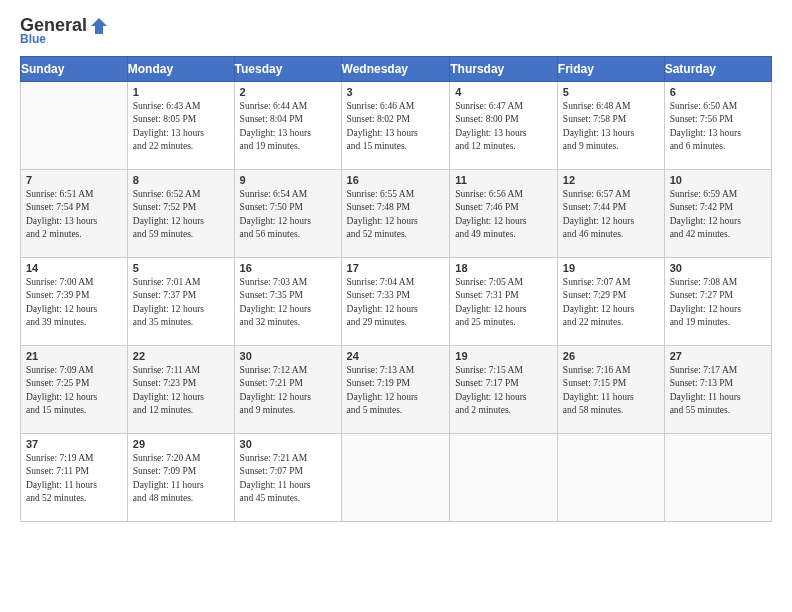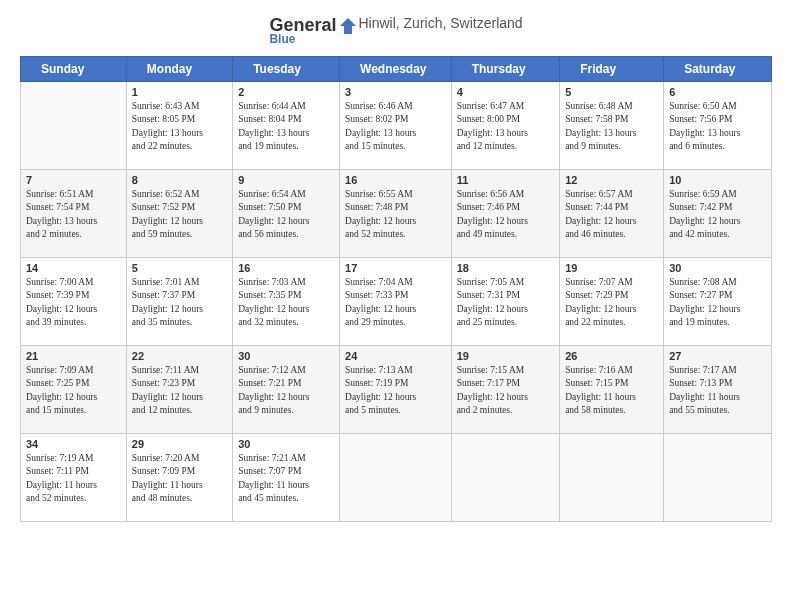--- a/index.html
+++ b/index.html
@@ -11,21 +11,21 @@
       overflow: hidden;
     }
     .page {
       width: 792px;
       height: 612px;
       background: #fff;
       padding: 15px 20px;
     }
     .header {
       display: flex;
-      justify-content: center;
+      justify-content: space-between;
       align-items: flex-start;
       margin-bottom: 10px;
     }
     .logo {
       display: flex;
       flex-direction: column;
       align-items: flex-start;
     }
     .logo-text {
       display: flex;
@@ -49,21 +49,21 @@
       color: #555;
     }
     .calendar {
       width: 100%;
       border-collapse: collapse;
       font-size: 10px;
     }
     .calendar thead tr th {
       background-color: #4472C4;
       color: #fff;
-      padding: 5px 20px;
+      padding: 5px 0;
       text-align: left;
       font-size: 12px;
       font-weight: bold;
       border: 1px solid #3a62a8;
     }
     .calendar tbody tr td {
       border: 1px solid #ccc;
       vertical-align: top;
       padding: 4px 5px;
       width: 113px;
@@ -101,21 +101,20 @@
     <div class="logo">
       <div class="logo-text">
         <span style="font-weight:bold;font-size:18px;color:#333;">General</span>
         <svg class="logo-icon" viewBox="0 0 20 20">
           <polygon points="10,2 18,10 14,10 14,18 6,18 6,10 2,10" fill="#4472C4"></polygon>
         </svg>
       </div>
       <span style="font-weight:bold;font-size:12px;color:#4472C4;margin-top:-4px;">Blue</span>
     </div>
     <div class="title-section">
-      <div class="subtitle">Hinwil, Zurich, Switzerland</div>
     </div>
   </div>
 
   <table class="calendar">
     <thead>
       <tr>
         <th>Sunday</th>
         <th>Monday</th>
         <th>Tuesday</th>
         <th>Wednesday</th>
@@ -237,21 +236,21 @@
             <span class="day-number">26</span>
             <div class="day-info">Sunrise: 7:16 AM<br>Sunset: 7:15 PM<br>Daylight: 11 hours<br>and 58 minutes.</div>
           </td>
           <td>
             <span class="day-number">27</span>
             <div class="day-info">Sunrise: 7:17 AM<br>Sunset: 7:13 PM<br>Daylight: 11 hours<br>and 55 minutes.</div>
           </td>
         </tr>
         <tr class="last-row">
           <td>
-            <span class="day-number">34</span>
+            <span class="day-number">37</span>
             <div class="day-info">Sunrise: 7:19 AM<br>Sunset: 7:11 PM<br>Daylight: 11 hours<br>and 52 minutes.</div>
           </td>
           <td>
             <span class="day-number">29</span>
             <div class="day-info">Sunrise: 7:20 AM<br>Sunset: 7:09 PM<br>Daylight: 11 hours<br>and 48 minutes.</div>
           </td>
           <td>
             <span class="day-number">30</span>
             <div class="day-info">Sunrise: 7:21 AM<br>Sunset: 7:07 PM<br>Daylight: 11 hours<br>and 45 minutes.</div>
           </td>

